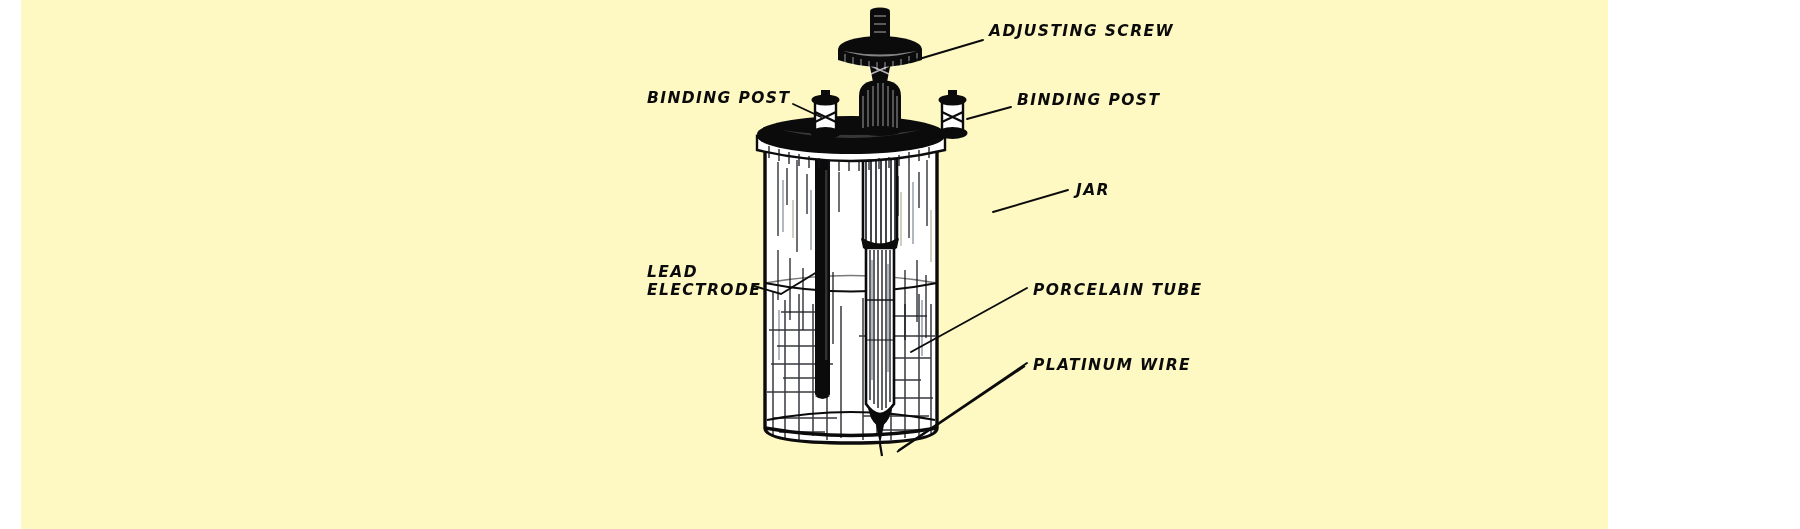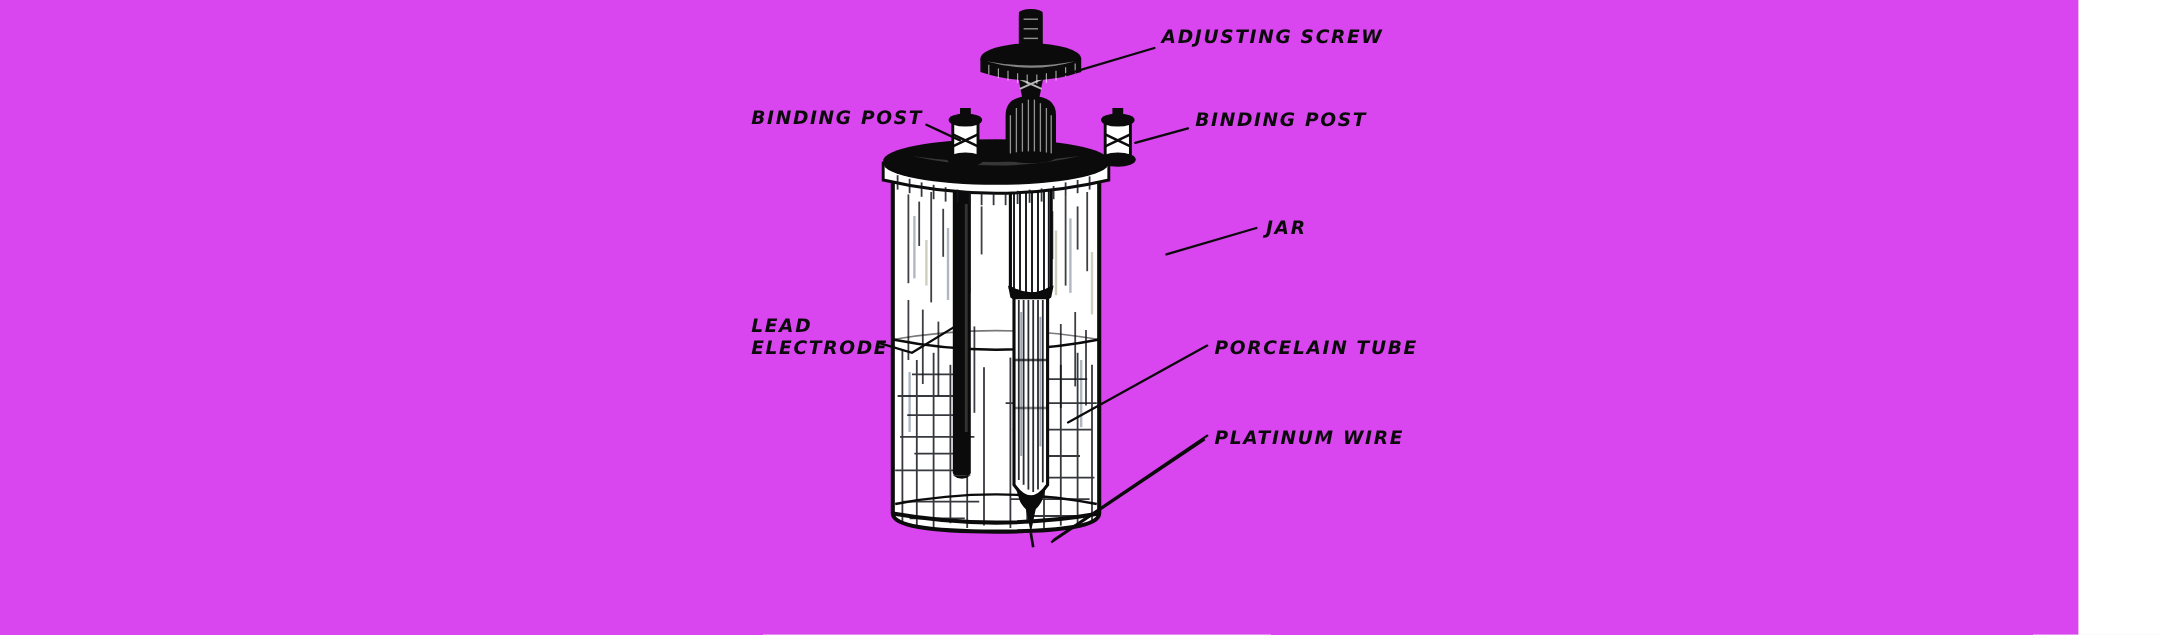--- a/index.html
+++ b/index.html
@@ -6,24 +6,25 @@
   html, body {
     margin: 0;
     padding: 0;
     background: #ffffff;
   }
   body {
     font-family: "Liberation Sans", sans-serif;
   }
   #stage {
     position: relative;
-    width: 1732px;
+    width: 1587px;
     height: 529px;
-    background: #d946ef;
+    background: #fef9c3;
     overflow: hidden;
+    margin-left: 21px;
   }
   #figure {
     position: absolute;
     left: 0;
     top: 0;
     width: 1800px;
     height: 529px;
   }
   .label-text {
     font-family: "DejaVu Sans", sans-serif;

